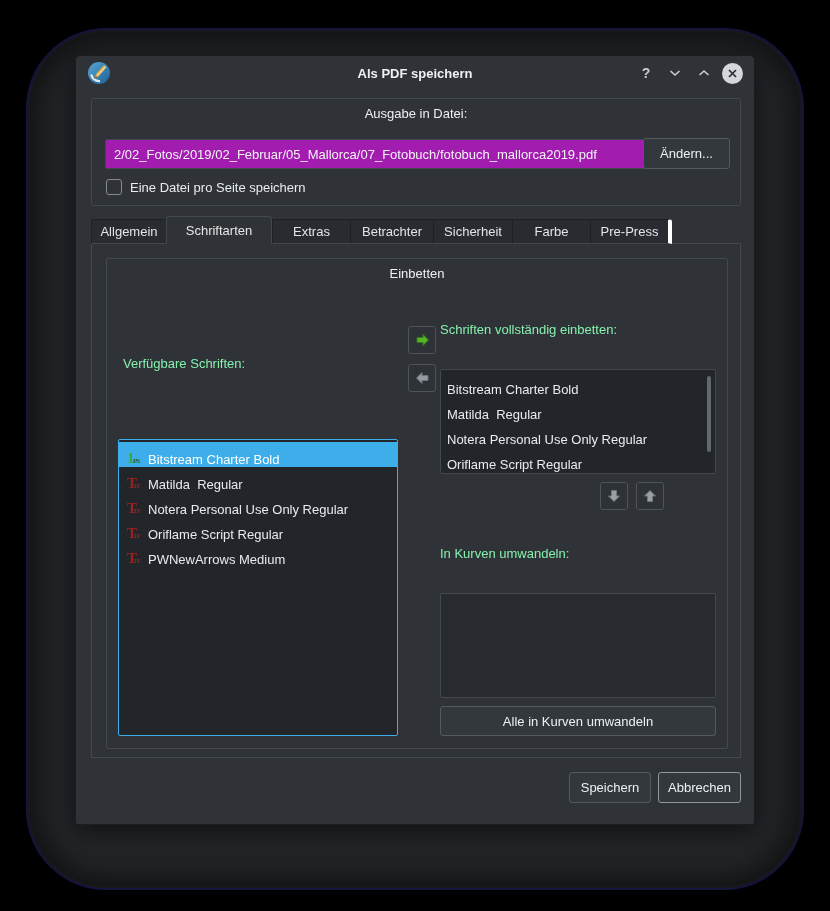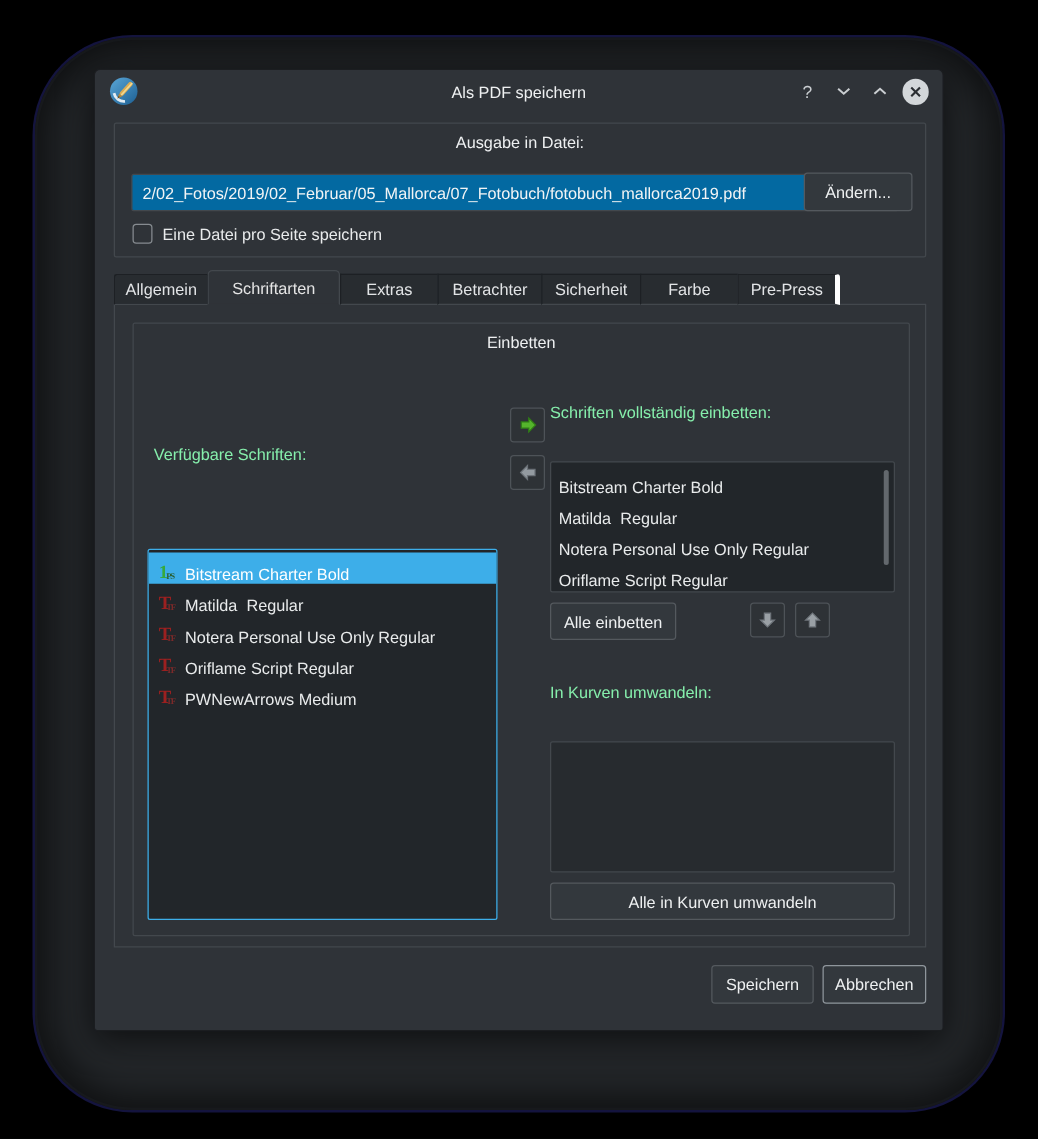--- a/index.html
+++ b/index.html
@@ -19,37 +19,37 @@
   
   .dialog {
     position:absolute; left:75px; top:55px; width:680px; height:770px;
     background:#2f3338; border-radius:5px 5px 3px 3px;
     border:1px solid #1b1d20;
     box-shadow:0 6px 26px rgba(0,0,0,.6);
     color:#e9ebec; font-size:13px;
   }
 
   
-  .titlebar { position:absolute; left:0; top:0; width:100%; height:34px; display:flex; align-items:center; padding:15px 11px; }
+  .titlebar { position:absolute; left:0; top:0; width:100%; height:34px; display:flex; align-items:center; padding:15px 11px;font-weight:bold; }
   .titlebar .app-icon { width:24px; height:24px; }
   .title-text { position:absolute; left:0; right:0; text-align:center; color:#eef0f1; font-size:13px; pointer-events:none; }
   .tb-controls { margin-left:auto; display:flex; align-items:center; gap:7px; z-index:2; }
   .tb-btn { width:22px; height:22px; display:flex; align-items:center; justify-content:center; color:#c9cdd0; font-size:14px; cursor:default; }
   .close-btn { width:21px; height:21px; border-radius:50%; background:#d3d7da; display:flex; align-items:center; justify-content:center; }
   .close-btn svg { display:block; }
 
   
   .groupbox { position:absolute; border:1px solid #43484d; border-radius:2px; }
   .gb-title { width:100%; text-align:center; color:#eef0f1; padding-top:7px; }
 
   
   .gb-output { left:15px; top:42px; width:650px; height:108px; }
   .path-input {
     position:absolute; left:13px; top:40px; width:614px; height:30px;
-    background:#0369a1; border:1px solid #43484d; border-radius:2px;
+    background:#a21caf; border:1px solid #43484d; border-radius:2px;
     color:#f2f4f5; font-size:13px; font-family:"Liberation Sans", sans-serif;
     padding:0 8px; outline:none;
   }
   .btn {
     background:#33383d; border:1px solid #54595e; border-radius:3px;
     color:#eef0f1; font-size:13px; font-family:"Liberation Sans", sans-serif;
     display:flex; align-items:center; justify-content:center; cursor:default;
   }
   .change-btn { position:absolute; left:551px; top:39px; width:87px; height:31px; }
   .chk-row { position:absolute; left:14px; top:80px; display:flex; align-items:center; gap:8px; }
@@ -230,21 +230,20 @@
         </div>
         <div class="frow">
           <span class="fname">Notera Personal Use Only Regular</span>
         </div>
         <div class="frow">
           <span class="fname">Oriflame Script Regular</span>
         </div>
         <div class="scroll-thumb"></div>
       </div>
 
-      <button class="btn embed-all-btn">Alle einbetten</button>
       <div class="sq-btn btn-down">
         <svg width="14" height="14" viewBox="0 0 14 14">
           <polygon points="4.5,1.5 9.5,1.5 9.5,7 12.5,7 7,12.5 1.5,7 4.5,7" fill="#9aa0a5" stroke="#70767c" stroke-width="1"></polygon>
         </svg>
       </div>
       <div class="sq-btn btn-up">
         <svg width="14" height="14" viewBox="0 0 14 14">
           <polygon points="4.5,12.5 9.5,12.5 9.5,7 12.5,7 7,1.5 1.5,7 4.5,7" fill="#9aa0a5" stroke="#70767c" stroke-width="1"></polygon>
         </svg>
       </div>

